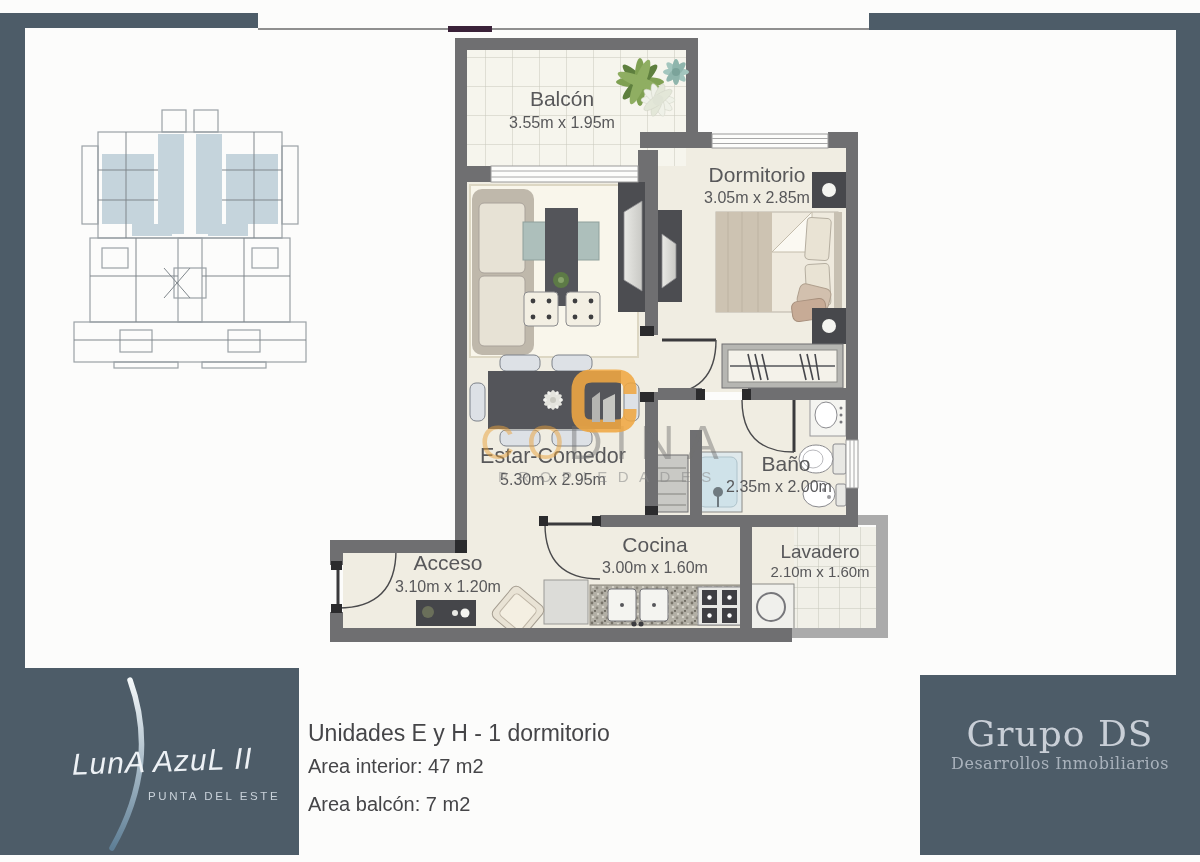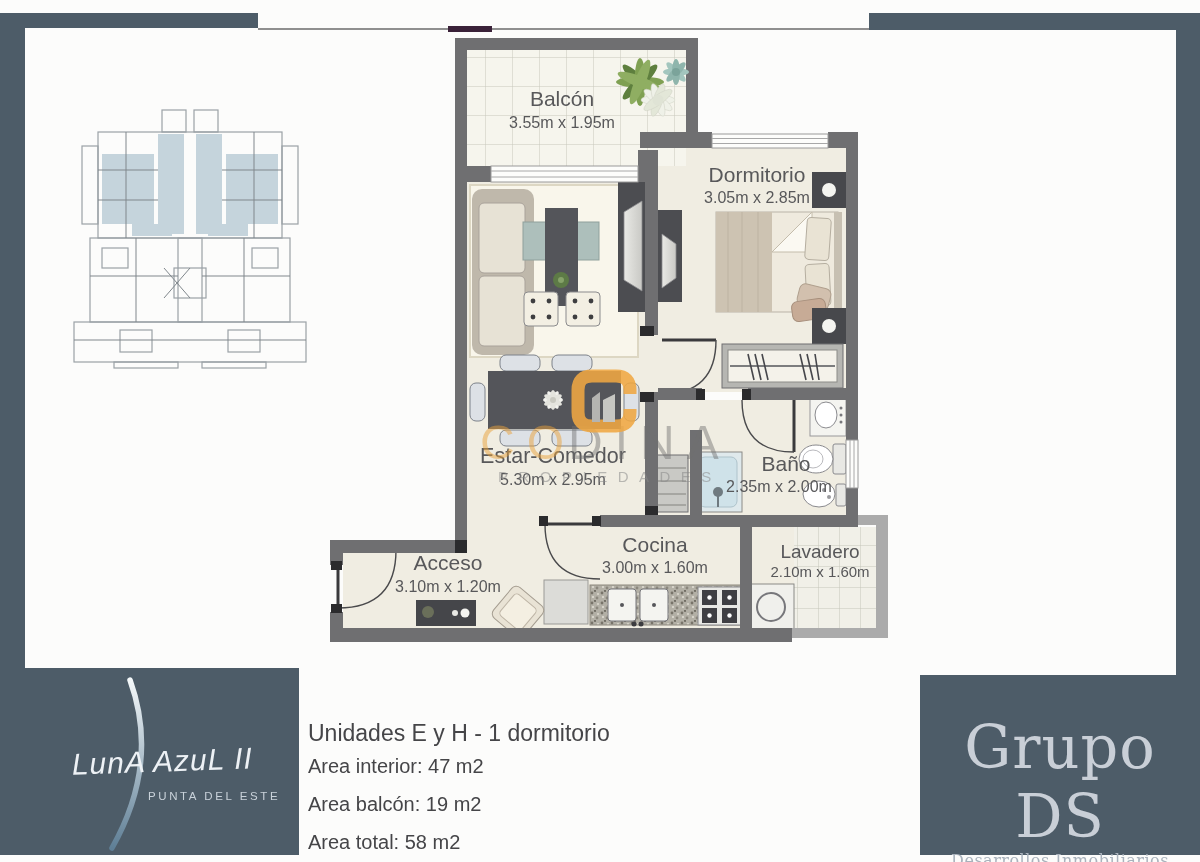--- a/index.html
+++ b/index.html
@@ -5,21 +5,21 @@
   html,body{margin:0;padding:0;background:#ffffff;}
   .canvas{position:relative;width:1200px;height:862px;background:#fcfcfb;overflow:hidden;
           font-family:"Liberation Sans",sans-serif;}
   .abs{position:absolute;}
   .slate{background:#4d5c68;}
   .hairline{background:#8f8f8f;}
   .plum{background:#3a2138;}
   .info-line{position:absolute;left:308px;color:#454548;white-space:nowrap;}
   .info-title{font-size:23px;}
   .info-item{font-size:20px;margin-top:24px;}
-  .grupo-name{font-family:"DejaVu Serif","Liberation Serif",serif;font-size:59px;color:#c9cfd7;
+  .grupo-name{font-family:"DejaVu Serif","Liberation Serif",serif;font-size:36px;color:#c9cfd7;
               text-align:center;letter-spacing:1px;}
   .grupo-sub{font-family:"DejaVu Serif","Liberation Serif",serif;font-size:16px;color:#a9b2bc;
              text-align:center;letter-spacing:0.5px;}
   svg text{font-family:"Liberation Sans",sans-serif;}
 </style>
 </head>
 <body>
 
 <div class="canvas">
 
@@ -414,21 +414,20 @@
         </linearGradient>
       </defs>
       <path d="M 130,12 Q 160,95 112,180" fill="none" stroke="url(#moon)" stroke-width="5.5" stroke-linecap="round"></path>
       <text x="72" y="104" font-size="30" font-style="italic" fill="#edf1f5" letter-spacing="1" transform="rotate(-2 150 100)">LunA AzuL II</text>
       <text x="148" y="132" font-size="11.5" letter-spacing="2.6" fill="#c9d2da">PUNTA DEL ESTE</text>
     </svg>
   </div>
 
   <div class="info-line info-title" style="top:720px;">Unidades E y H - 1 dormitorio</div>
   <div class="info-line info-item" style="top:731px;">Area interior: 47 m2</div>
-  <div class="info-line info-item" style="top:769px;">Area balcón: 19 m2</div>
-  <div class="info-line info-item" style="top:807px;">Area total: 58 m2</div>
+  <div class="info-line info-item" style="top:769px;">Area balcón: 7 m2</div>
 
   <div class="abs slate" style="left:920px;top:675px;width:280px;height:180px;">
     <div class="grupo-name" style="margin-top:38px;">Grupo DS</div>
     <div class="grupo-sub" style="">Desarrollos Inmobiliarios</div>
   </div>
 
 </div>
 
 </body></html>

